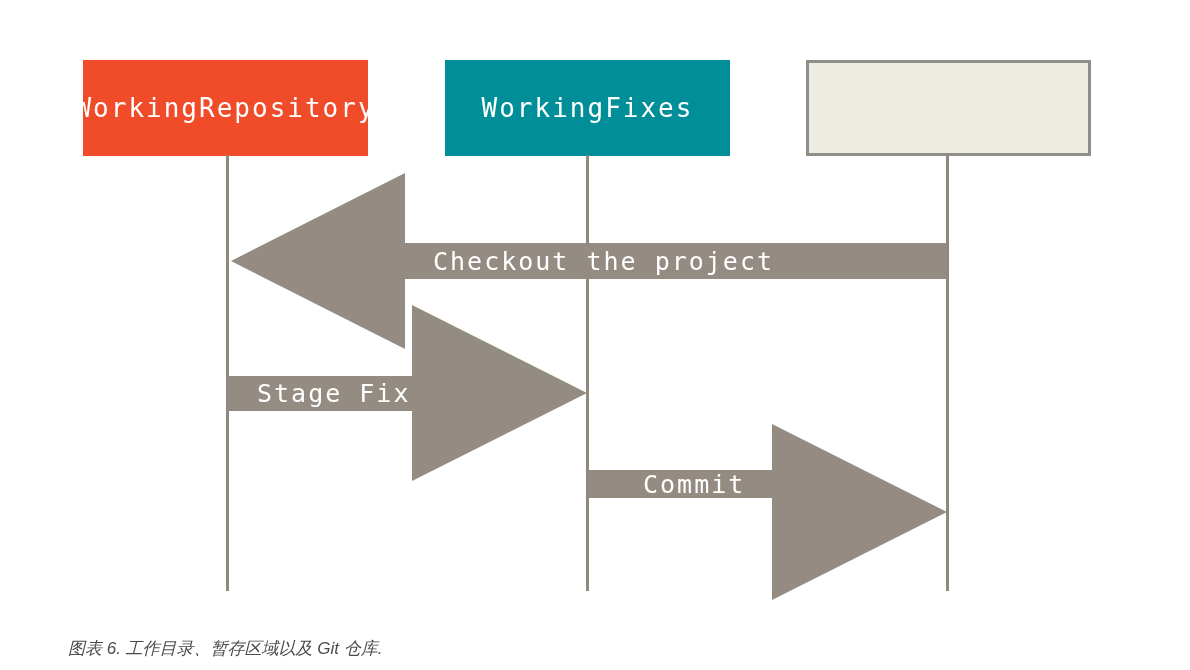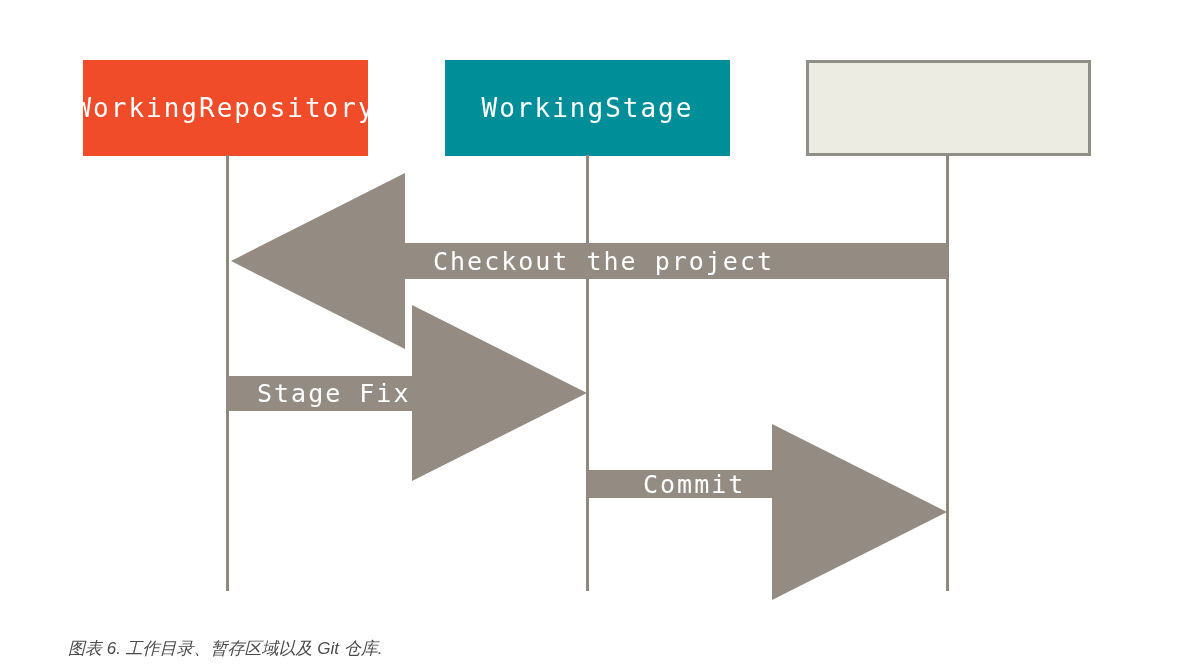--- a/index.html
+++ b/index.html
@@ -107,21 +107,21 @@
 <body>
 
 <div class="canvas">
 
   <div class="box box-working">
     <span>Working</span>
     <span>Repository</span>
   </div>
   <div class="box box-staging">
     <span>Working</span>
-    <span>Stage</span>
+    <span>Fixes</span>
   </div>
   <div class="box box-git">
   </div>
 
   <div class="vline vline-working"></div>
   <div class="vline vline-staging"></div>
   <div class="vline vline-git"></div>
 
   <div class="shaft shaft-checkout">
     <span>Checkout the project</span>

